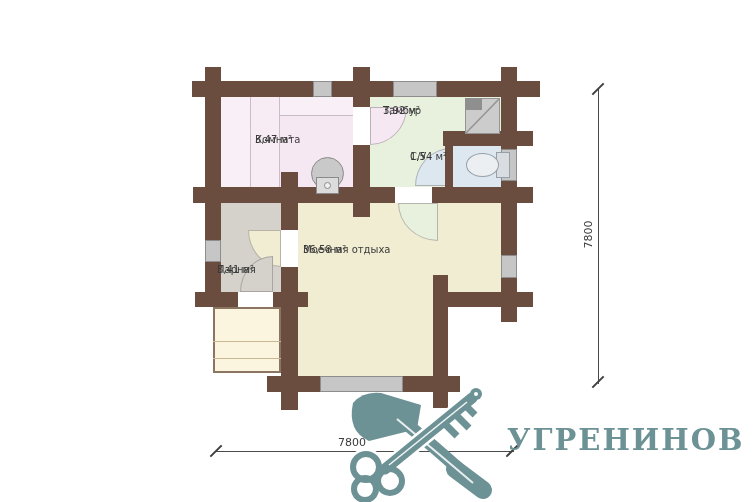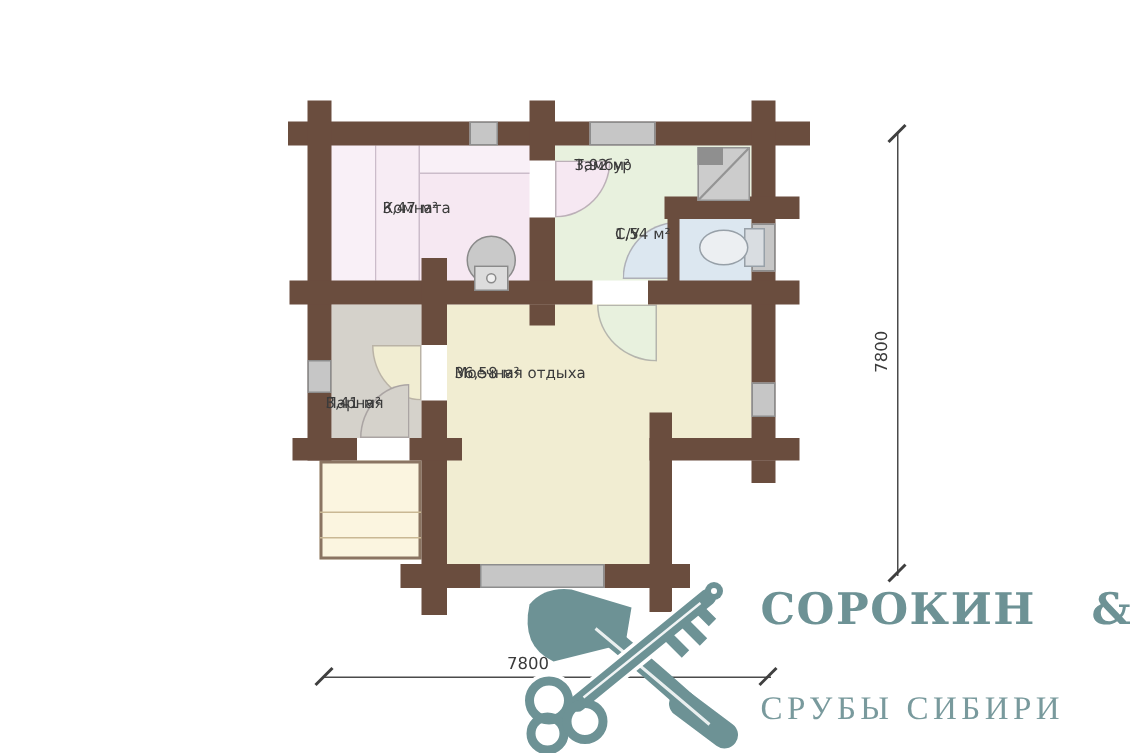--- a/index.html
+++ b/index.html
@@ -218,16 +218,15 @@
       <path d="M52,86 L139,15" stroke="#6d9295" stroke-width="11" stroke-linecap="round" fill="none"></path>
       <path d="M56,82 L134,19" stroke="#ffffff" stroke-width="1.6" fill="none" opacity="0.9"></path>
       <circle cx="33" cy="84" r="13" stroke="#6d9295" stroke-width="6" fill="none"></circle>
       <circle cx="32" cy="106" r="11" stroke="#6d9295" stroke-width="6" fill="none"></circle>
       <circle cx="57" cy="98" r="12" stroke="#6d9295" stroke-width="6" fill="none"></circle>
       <path d="M113,42 l11,11 M123,32 l13,13 M133,23 l9,9" stroke="#6d9295" stroke-width="7" fill="none"></path>
       <circle cx="143" cy="11" r="6" fill="#6d9295"></circle>
       <circle cx="143" cy="11" r="2" fill="#ffffff"></circle>
     </g>
   </svg>
-  <div class="brand" id="brand-line1">СОРОКИН &amp;</div>
-  <div class="brand" id="brand-tagline">СРУБЫ СИБИРИ</div>
+  <div class="brand" id="brand-line2">УГРЕНИНОВ</div>
 
 </div>
 
 </body></html>

